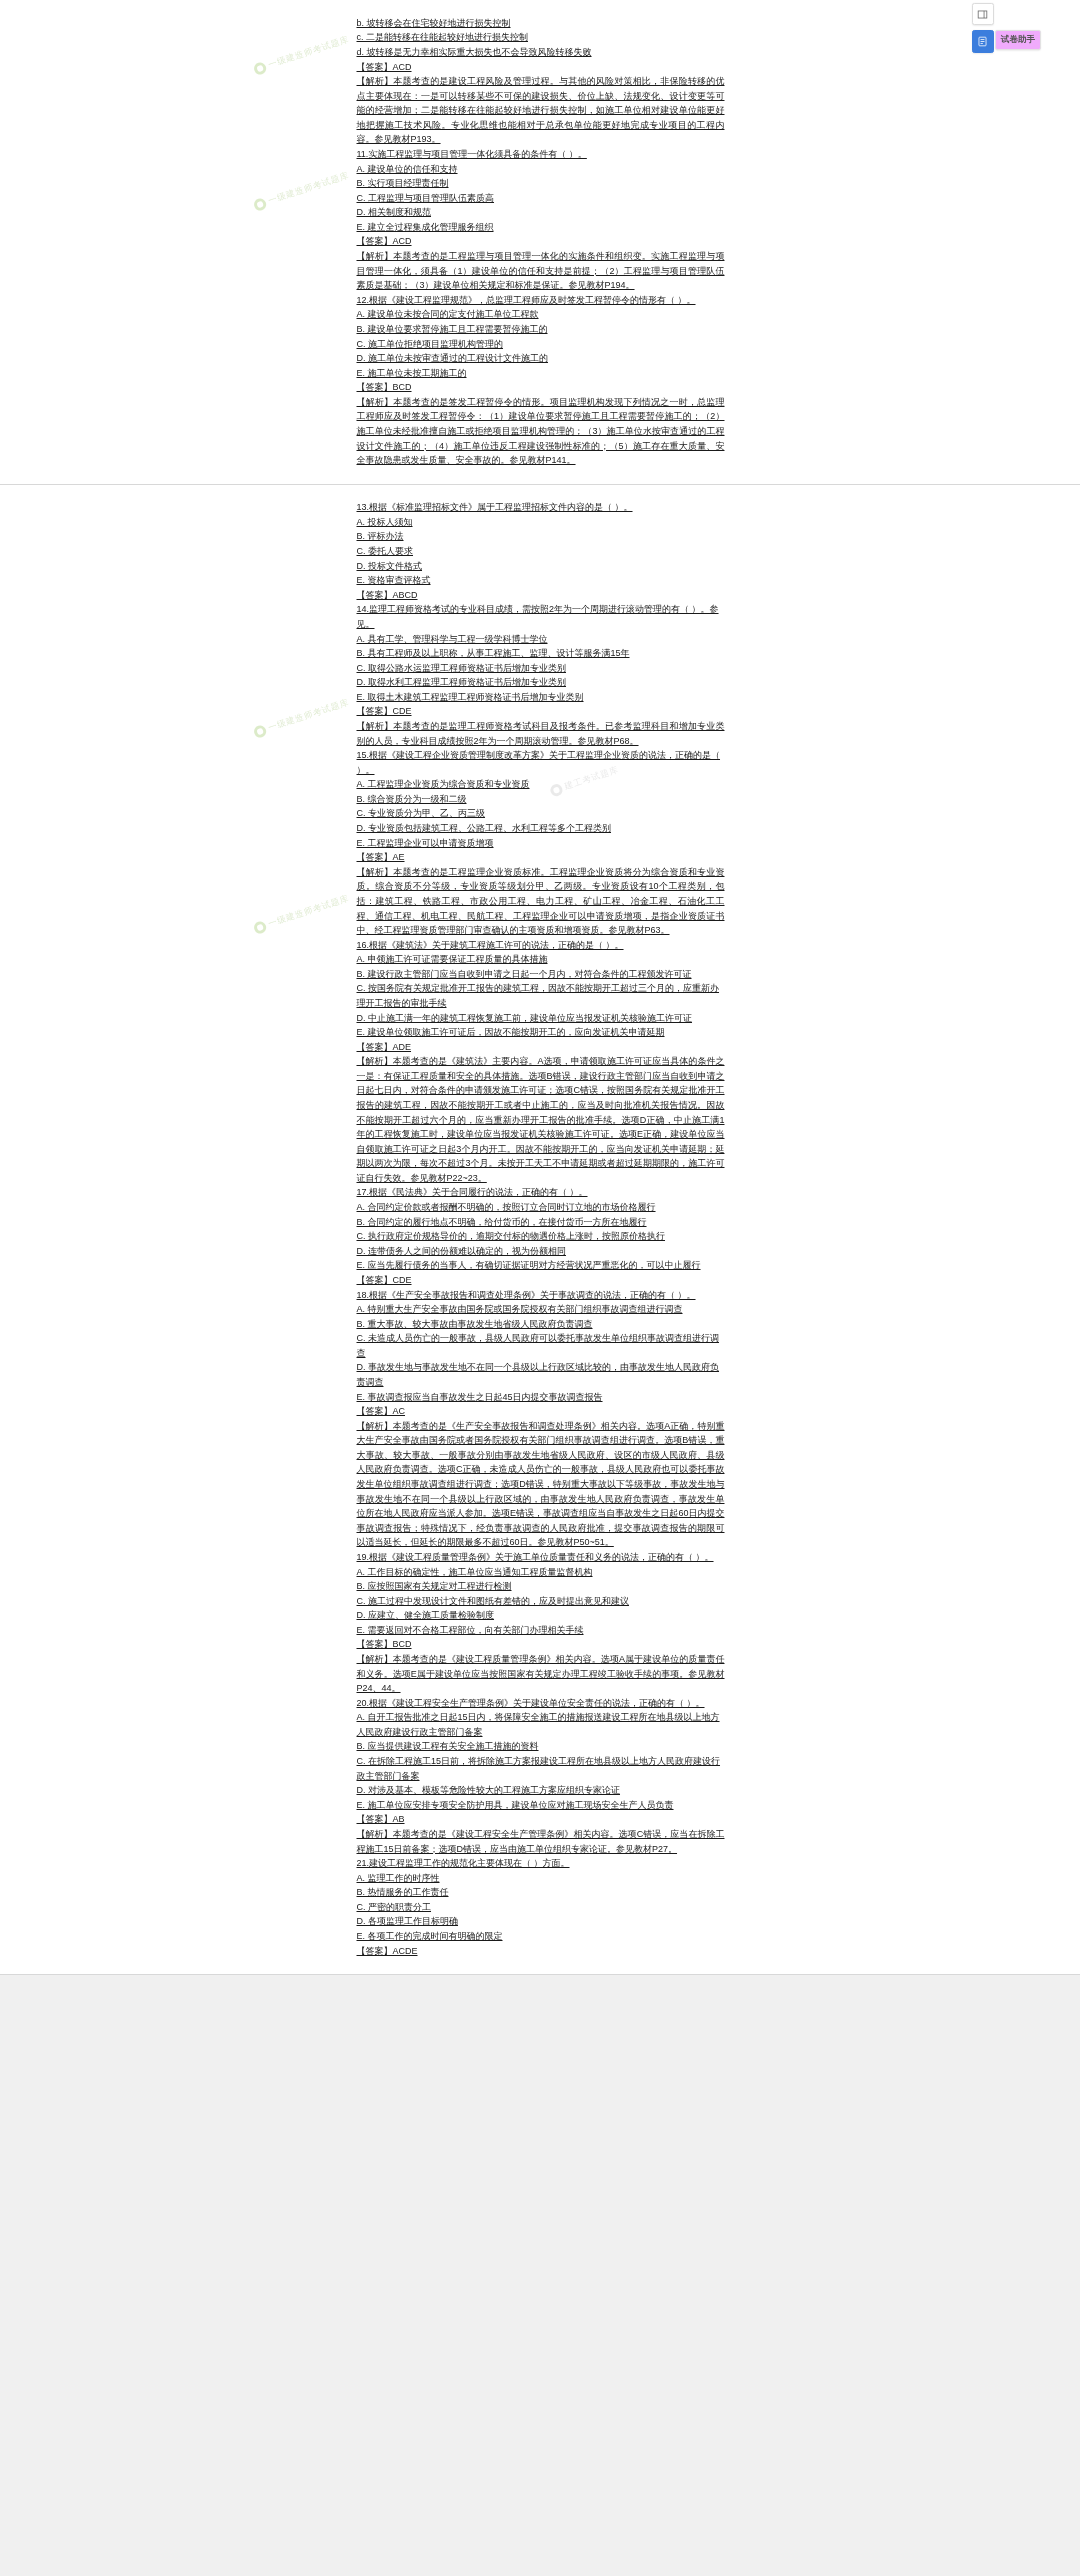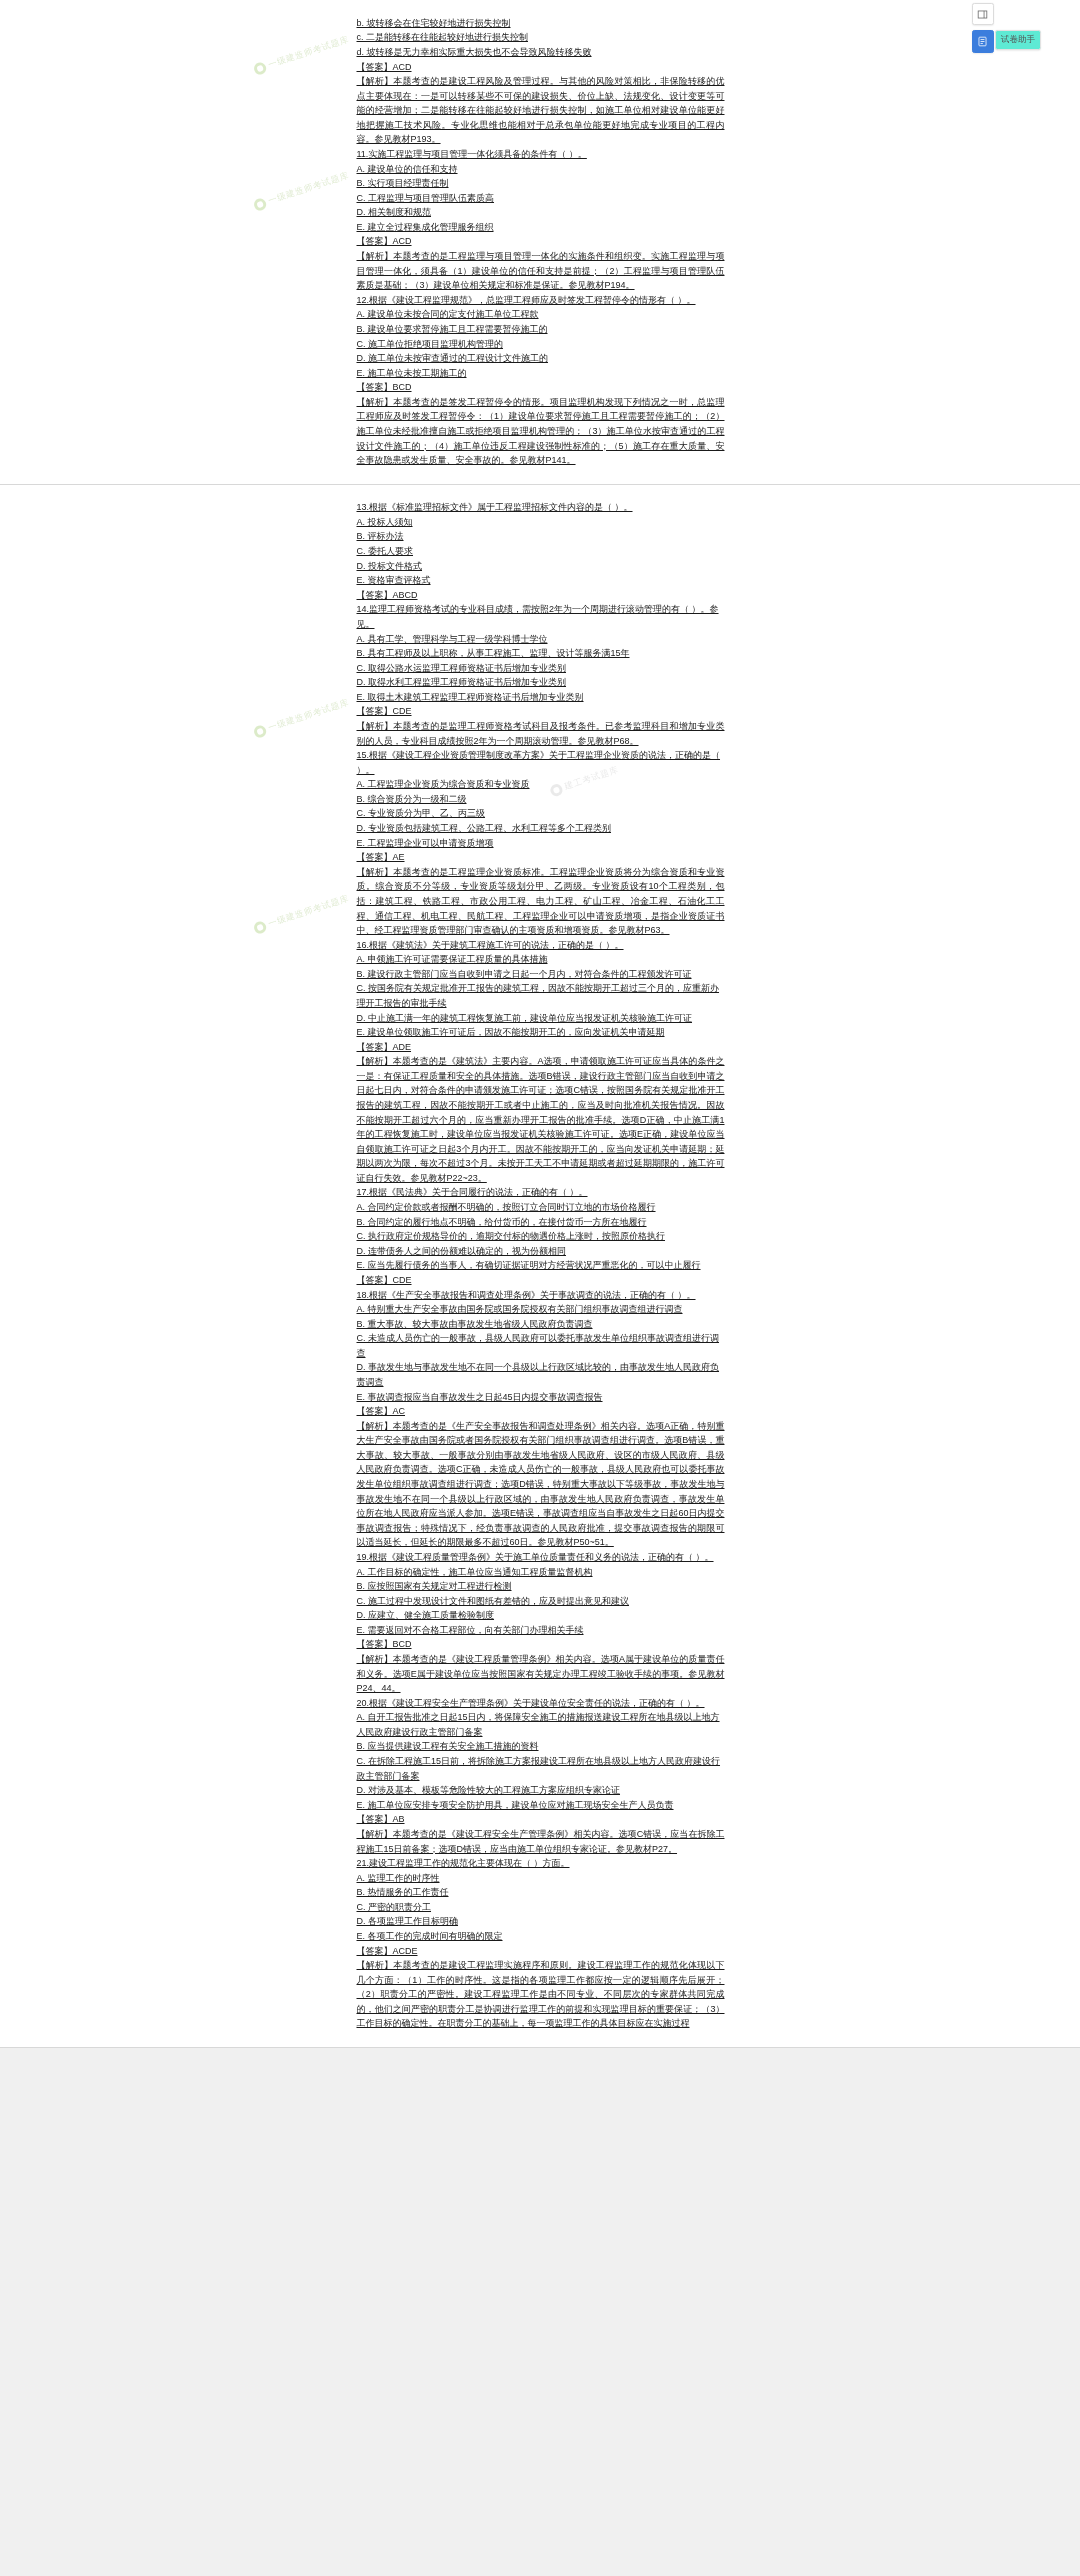--- a/index.html
+++ b/index.html
@@ -45,28 +45,29 @@
     border:0.8px solid #dcdcdc;
     border-radius:2.4px;
     display:flex;align-items:center;justify-content:center;
     margin-bottom:4.7px;
     box-shadow:0 0.8px 1.6px rgba(0,0,0,.08);
   }
   .tb-btn.blue{background:#3b7ddd;border-color:#3b7ddd;}
   .tb-label{
     position:absolute;
     top:27px;left:23.5px;
-    background:#5eead4;
+    background:#f0abfc;
     border:0.8px solid #e2e2e2;
     border-radius:2.4px;
     font-size:8.6px;
     color:#555;
     padding:3.1px 4.7px;
     white-space:nowrap;
     box-shadow:0 0.8px 1.6px rgba(0,0,0,.08);
+    font-weight:bold;
   }
   svg{display:block;}
   
   .wm{
     position:absolute;
     z-index:1;
     opacity:.30;
     pointer-events:none;
     display:flex;
     align-items:center;
@@ -228,19 +229,18 @@
           <p class="opt">E. 施工单位应安排专项安全防护用具，建设单位应对施工现场安全生产人员负责</p>
           <p class="ans">【答案】AB</p>
           <p class="exp">【解析】本题考查的是《建设工程安全生产管理条例》相关内容。选项C错误，应当在拆除工程施工15日前备案；选项D错误，应当由施工单位组织专家论证。参见教材P27。</p>
           <p class="q">21.建设工程监理工作的规范化主要体现在（ ）方面。</p>
           <p class="opt">A. 监理工作的时序性</p>
           <p class="opt">B. 热情服务的工作责任</p>
           <p class="opt">C. 严密的职责分工</p>
           <p class="opt">D. 各项监理工作目标明确</p>
           <p class="opt">E. 各项工作的完成时间有明确的限定</p>
           <p class="ans">【答案】ACDE</p>
-          <p class="exp">【解析】本题考查的是建设工程监理实施程序和原则。建设工程监理工作的规范化体现以下几个方面：（1）工作的时序性。这是指的各项监理工作都应按一定的逻辑顺序先后展开；（2）职责分工的严密性。建设工程监理工作是由不同专业、不同层次的专家群体共同完成的，他们之间严密的职责分工是协调进行监理工作的前提和实现监理目标的重要保证；（3）工作目标的确定性。在职责分工的基础上，每一项监理工作的具体目标应在实施过程</p>
         </div>
       </div>
     </div>
 
 </div>
 
 
 </body></html>

